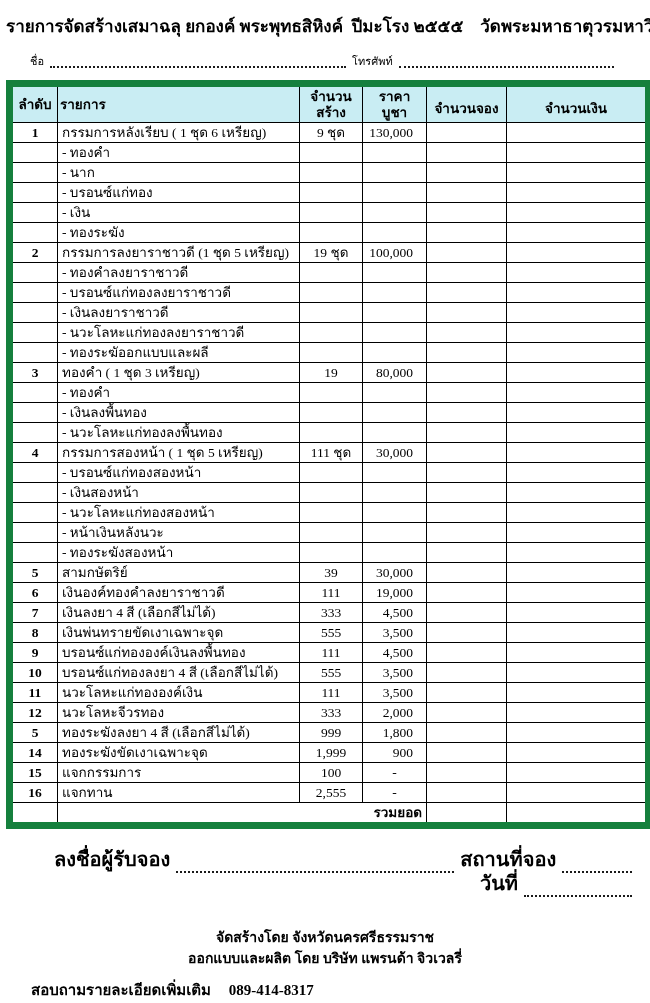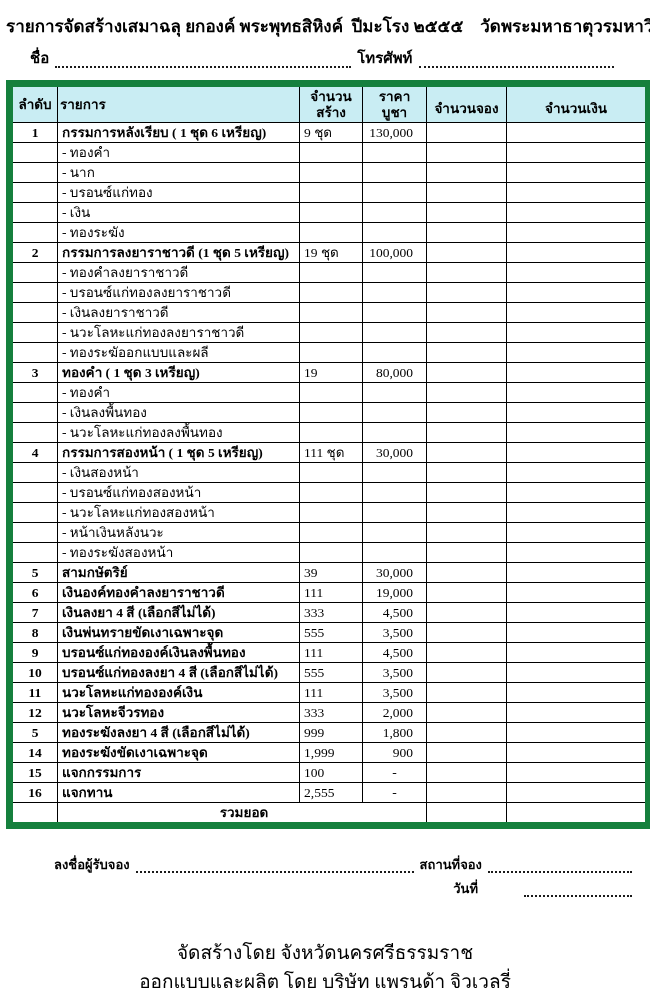--- a/index.html
+++ b/index.html
@@ -17,22 +17,22 @@
     text-align: center;
     font-weight: bold;
     font-size: 17px;
     white-space: pre;
     margin-bottom: 9px;
   }
 
   .name-line {
     display: flex;
     align-items: flex-end;
-    font-weight: bold;
-    font-size: 15px;
+    font-weight: normal;
+    font-size: 11px;
     padding: 0 24px 0 24px;
     margin-bottom: 10px;
     height: 22px;
   }
   .name-line .lbl { flex: 0 0 auto; }
   .dotline {
     border-bottom: 2px dotted #1a1a1a;
     height: 12px;
     margin: 0 6px 2px 6px;
   }
@@ -58,52 +58,52 @@
     text-align: center;
     height: 38px;
     vertical-align: middle;
     padding: 2px;
   }
   thead th.v-top { vertical-align: top; padding-top: 14px; }
   td { height: 20px; padding: 0 4px; }
 
   .col-no     { width: 48px;  text-align: center; }
   .col-item   { width: 242px; text-align: left; }
-  .col-qty    { width: 63px;  text-align: left; padding-right: 4px; margin-top: 41px; }
+  .col-qty    { width: 63px;  text-align: center; padding-right: 4px; margin-top: 41px; }
   .col-price  { width: 64px;  text-align: right; padding-right: 13px; }
   .col-reserve{ width: 80px; }
   .col-amount { width: 142px; }
 
   td.col-no { font-weight: bold; }
-  tr.main td.col-item { font-weight: bold; }
+  tr.main td.col-item { font-weight: normal; }
   tr.sub  td.col-item { font-weight: normal; }
   td.col-price.dash { text-align: center; padding-right: 4px; }
 
   tr.total-row td { height: 23px; }
-  td.total-label { font-weight: bold; padding-left: 8px; text-align: center; }
-
-  .sign-block { margin-top: 22px; font-weight: bold; font-size: 13px; }
+  td.total-label { font-weight: bold; padding-left: 8px; text-align: right; }
+
+  .sign-block { margin-top: 22px; font-weight: bold; font-size: 20px; }
   .sign-line {
     display: flex; align-items: flex-end;
     padding: 0 6px 0 48px; height: 24px;
   }
   .sign-line .lbl { flex: 0 0 auto; }
   .dl-sign  { flex: 0 0 278px; }
   .dl-place { flex: 1 1 auto; }
   .sign-line2 {
     display: flex; align-items: flex-end; justify-content: flex-end;
-    padding: 0 6px 0 0; height: 24px; gap: 40px;
+    padding: 0 6px 0 0; height: 24px;
   }
   .dl-date { flex: 0 0 108px; }
 
   .footer-center {
-    margin-top: 40px;
+    margin-top: 28px;
     text-align: center;
-    font-weight: normal;
-    font-size: 19px;
+    font-weight: bold;
+    font-size: 14px;
     line-height: 1.5;
   }
   .footer-contact {
     margin-top: 9px;
     padding-left: 25px;
     font-weight: bold;
     font-size: 15px;
   }
   .footer-contact .phone { margin-left: 14px; }
 </style>
@@ -278,29 +278,29 @@
         <tr class="main">
     <td class="col-no">4</td>
     <td class="col-item">กรรมการสองหน้า ( 1 ชุด 5 เหรียญ)</td>
     <td class="col-qty">111 ชุด</td>
     <td class="col-price">30,000</td>
     <td class="col-reserve"></td>
     <td class="col-amount"></td>
   </tr>
         <tr class="sub">
     <td class="col-no"></td>
+    <td class="col-item">- บรอนซ์แก่ทองสองหน้า</td>
+    <td class="col-qty"></td>
+    <td class="col-price"></td>
+    <td class="col-reserve"></td>
+    <td class="col-amount"></td>
+  </tr>
+        <tr class="sub">
+    <td class="col-no"></td>
     <td class="col-item">- เงินสองหน้า</td>
-    <td class="col-qty"></td>
-    <td class="col-price"></td>
-    <td class="col-reserve"></td>
-    <td class="col-amount"></td>
-  </tr>
-        <tr class="sub">
-    <td class="col-no"></td>
-    <td class="col-item">- บรอนซ์แก่ทองสองหน้า</td>
     <td class="col-qty"></td>
     <td class="col-price"></td>
     <td class="col-reserve"></td>
     <td class="col-amount"></td>
   </tr>
         <tr class="sub">
     <td class="col-no"></td>
     <td class="col-item">- นวะโลหะแก่ทองสองหน้า</td>
     <td class="col-qty"></td>
     <td class="col-price"></td>

